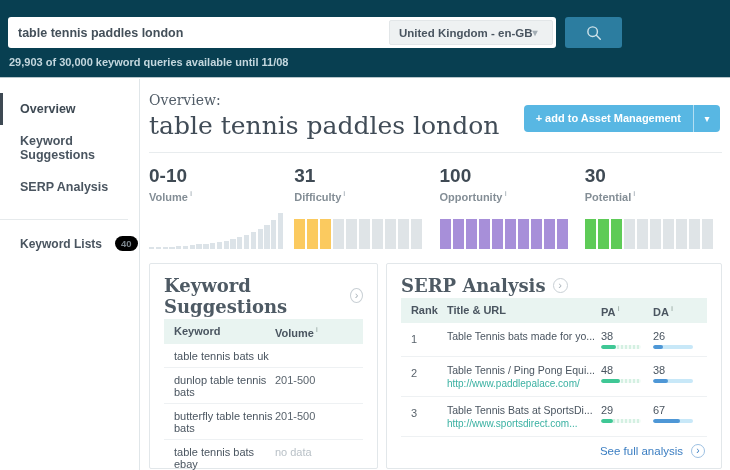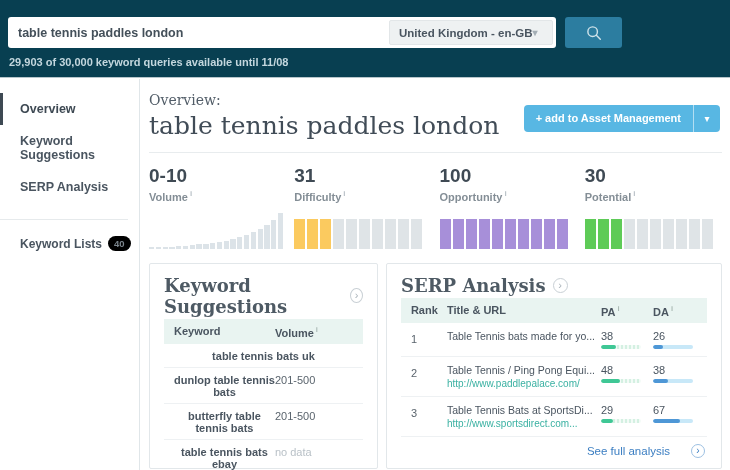--- a/index.html
+++ b/index.html
@@ -26,21 +26,21 @@
     color:#c3d7de; }
 
   
   .sidebar { position:absolute; left:0; top:79px; width:140px; height:391px;
     background:#fff; border-right:1px solid #e0e6e9; }
   .side-items { margin-top:14px; }
   .side-item { padding:9px 0 9px 17px; border-left:3px solid transparent;
     font-size:12.5px; font-weight:700; color:#4a5560; cursor:pointer; }
   .side-item.active { border-left-color:#3e4953; color:#3e4953; }
   .side-divider { margin:16px 0 0 0; border-top:1px solid #e6eaec; width:128px; }
-  .side-lists { margin:16px 0 0 20px; display:flex; align-items:center; gap:6px;
+  .side-lists { margin:16px 0 0 20px; display:flex; align-items:center; gap:13px;
     font-size:12px; font-weight:700; color:#4a5560; cursor:pointer; }
   .badge { background:#000000; color:#7b858d; font-size:9.5px; font-weight:700;
     padding:2px 6px; border-radius:9px; }
 
   
   .main { position:absolute; left:141px; top:79px; width:589px; height:391px; }
   .page-head { position:relative; padding:13px 8px 0 8px; }
   .eyebrow { font-family:"DejaVu Serif", serif; font-size:14px; color:#525d68; }
   .kw-title { font-family:"DejaVu Serif", serif; font-size:25px; font-weight:400;
     color:#414c57; margin-top:3px; }
@@ -70,24 +70,24 @@
   .card-title { font-family:"DejaVu Serif", serif; font-size:18px; font-weight:700;
     color:#4e5a64; display:flex; align-items:center; gap:7px; }
   .circ-arrow { display:inline-flex; width:15px; height:15px; border:1px solid #c9d0d5;
     border-radius:50%; align-items:center; justify-content:center; font-family:"Liberation Sans",sans-serif;
     font-size:11px; font-weight:400; color:#aab3ba; cursor:pointer; line-height:1; }
   .tbl { margin-top:2px; font-size:11px; }
   .tbl-head { display:flex; background:#e9f4f1; padding:6px 10px; font-weight:700; color:#4a5560; }
   .tbl-head sup { font-size:7.5px; color:#a9b9b4; margin-left:2px; }
   .s-col-kw { flex:1; }  .s-col-vol { width:78px; }
   .s-row { display:flex; padding:5.5px 10px; border-bottom:1px solid #eef1f3; cursor:pointer; }
-  .s-kw { flex:1; font-weight:700; color:#4a5560;text-align:center; }
+  .s-kw { flex:1; font-weight:400; color:#4a5560; }
   .s-vol { width:78px; color:#5a646d; }
   .s-vol.muted { color:#b9c1c7; }
-  .card-foot { display:flex; justify-content:flex-end; align-items:center; gap:21px;
+  .card-foot { display:flex; justify-content:flex-end; align-items:center; gap:8px;
     padding:7px 2px 0 0; font-size:11.5px; color:#3b7ec2; cursor:pointer; }
   .card-foot .circ-arrow { border-color:#9cc0e2; color:#3b7ec2; width:14px; height:14px; font-size:10px; }
 
   
   .p-col-rank { width:36px; } .p-col-title { flex:1; } .p-col-pa { width:52px; } .p-col-da { width:44px; }
   .p-row { display:flex; padding:7px 10px 7px 10px; border-bottom:1px solid #eef1f3; cursor:pointer; }
   .p-rank { width:36px; color:#5a646d; padding-top:3px; }
   .p-titleurl { flex:1; padding-right:6px; }
   .p-title { color:#4a5560; font-size:10.5px; white-space:nowrap; overflow:hidden; }
   .p-url { color:#3ab1a2; font-size:10px; margin-top:2px; white-space:nowrap; overflow:hidden; }

